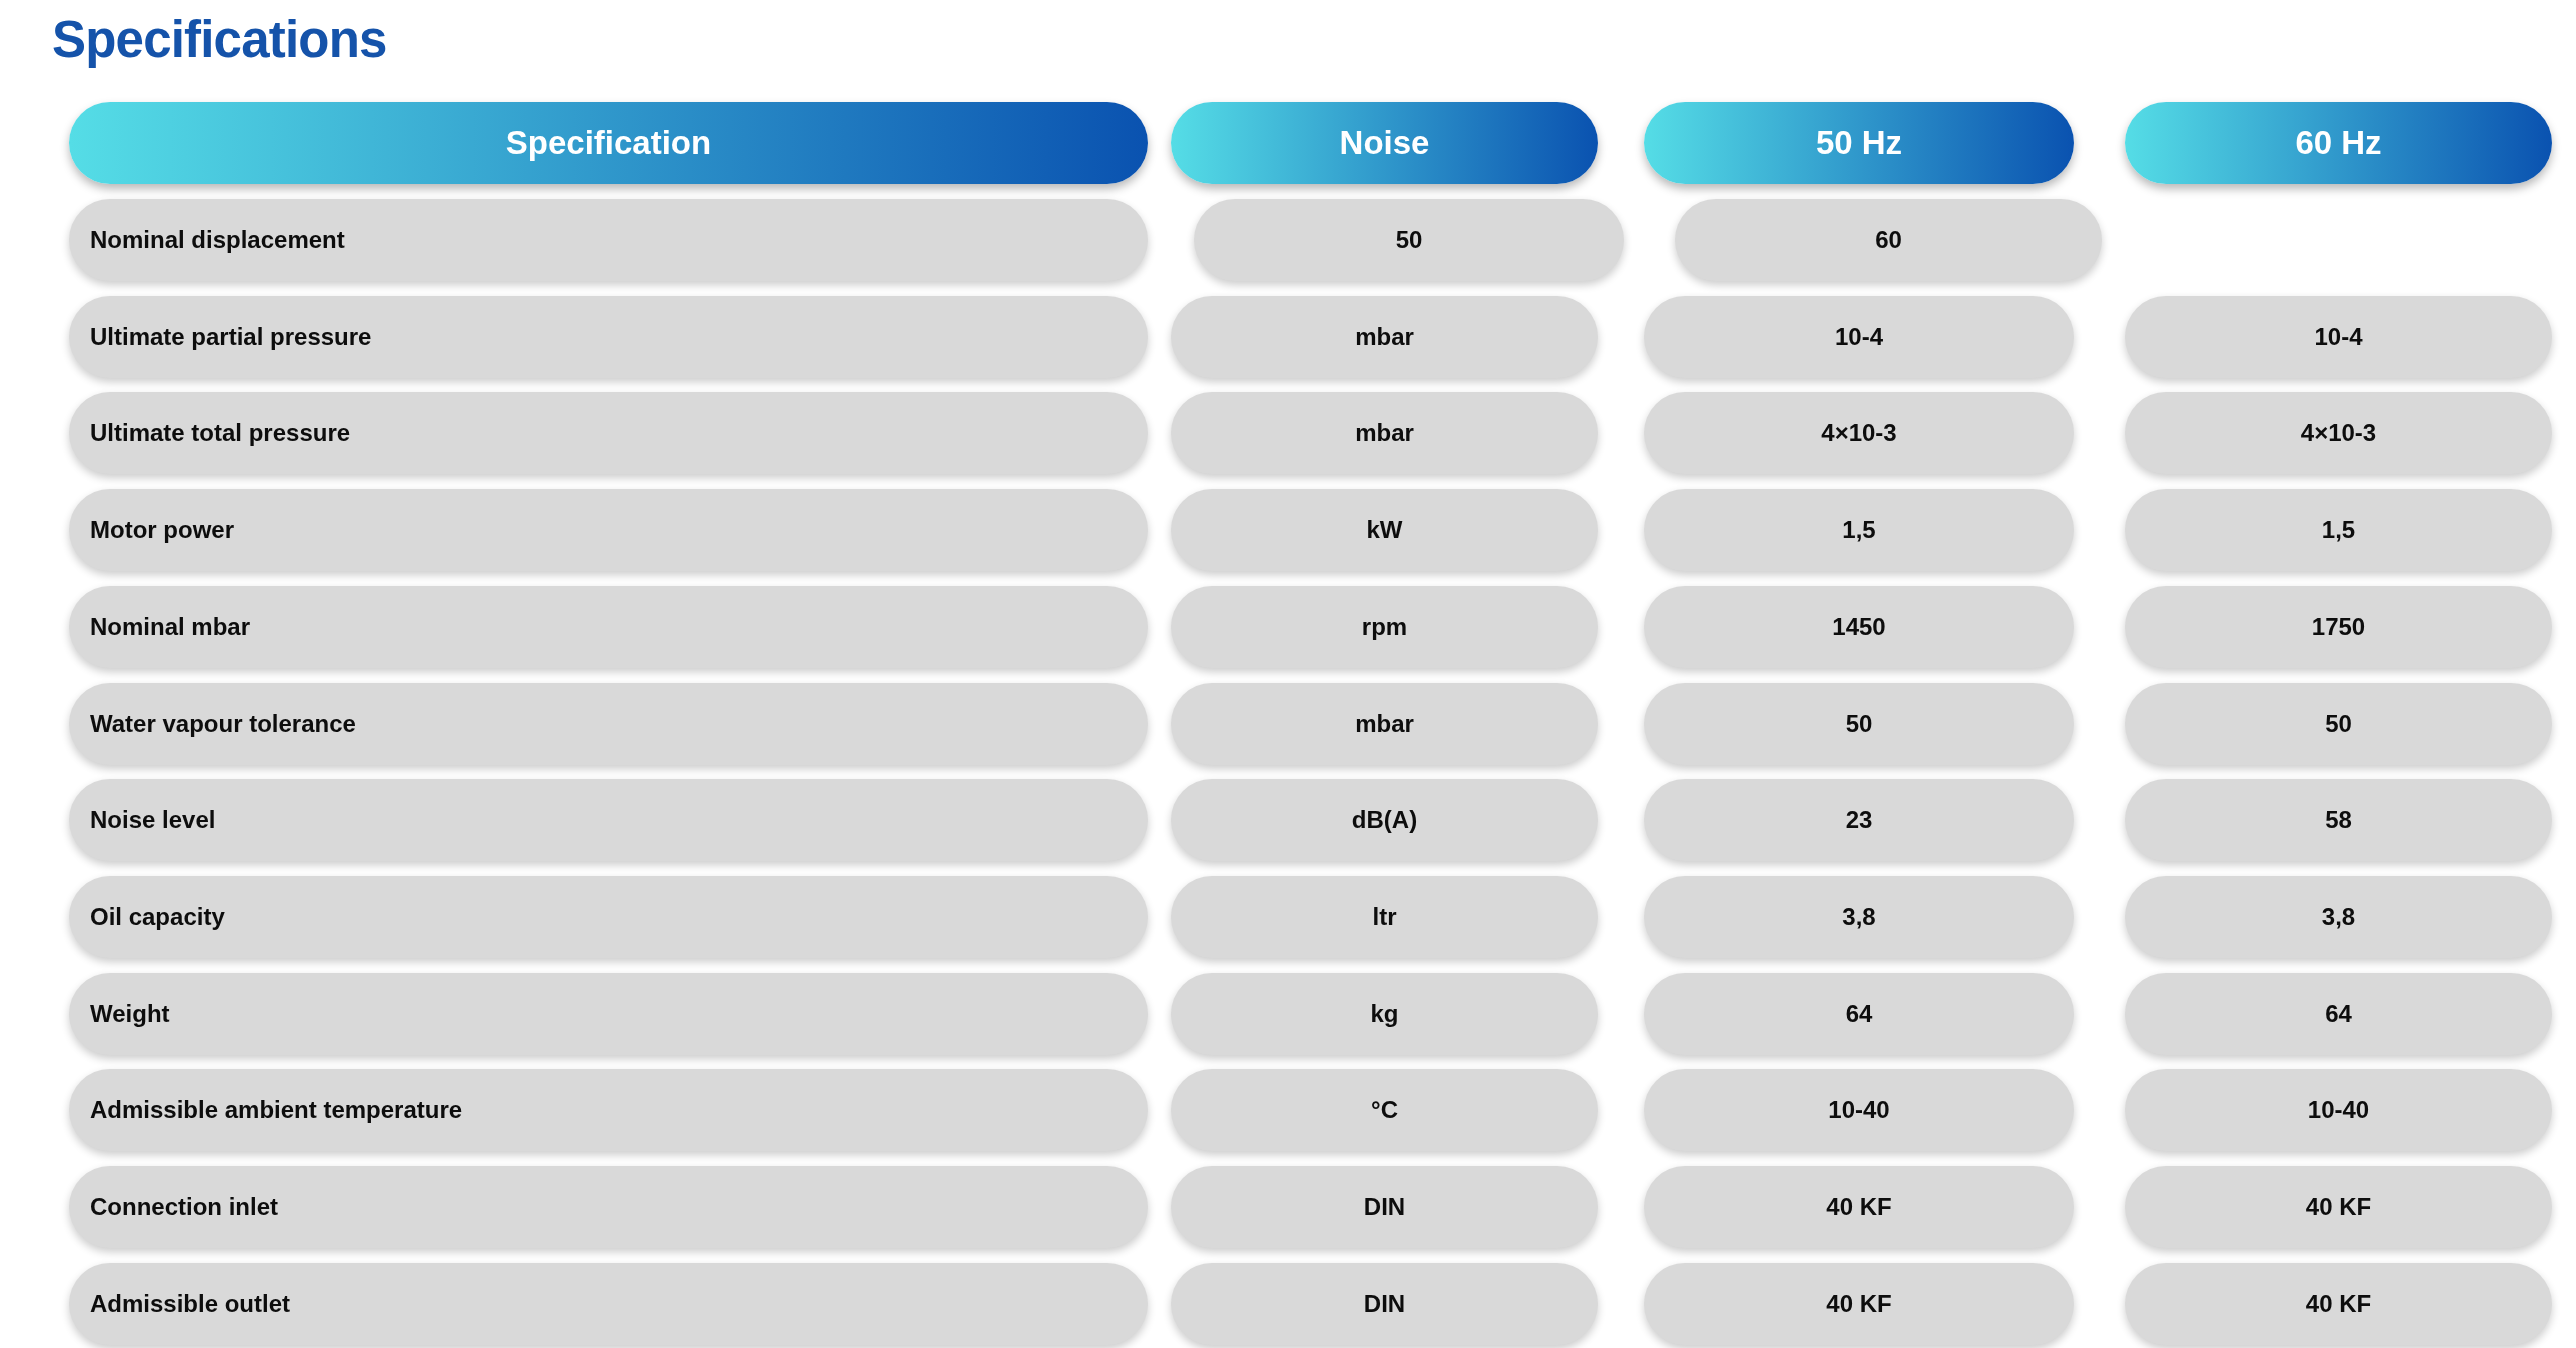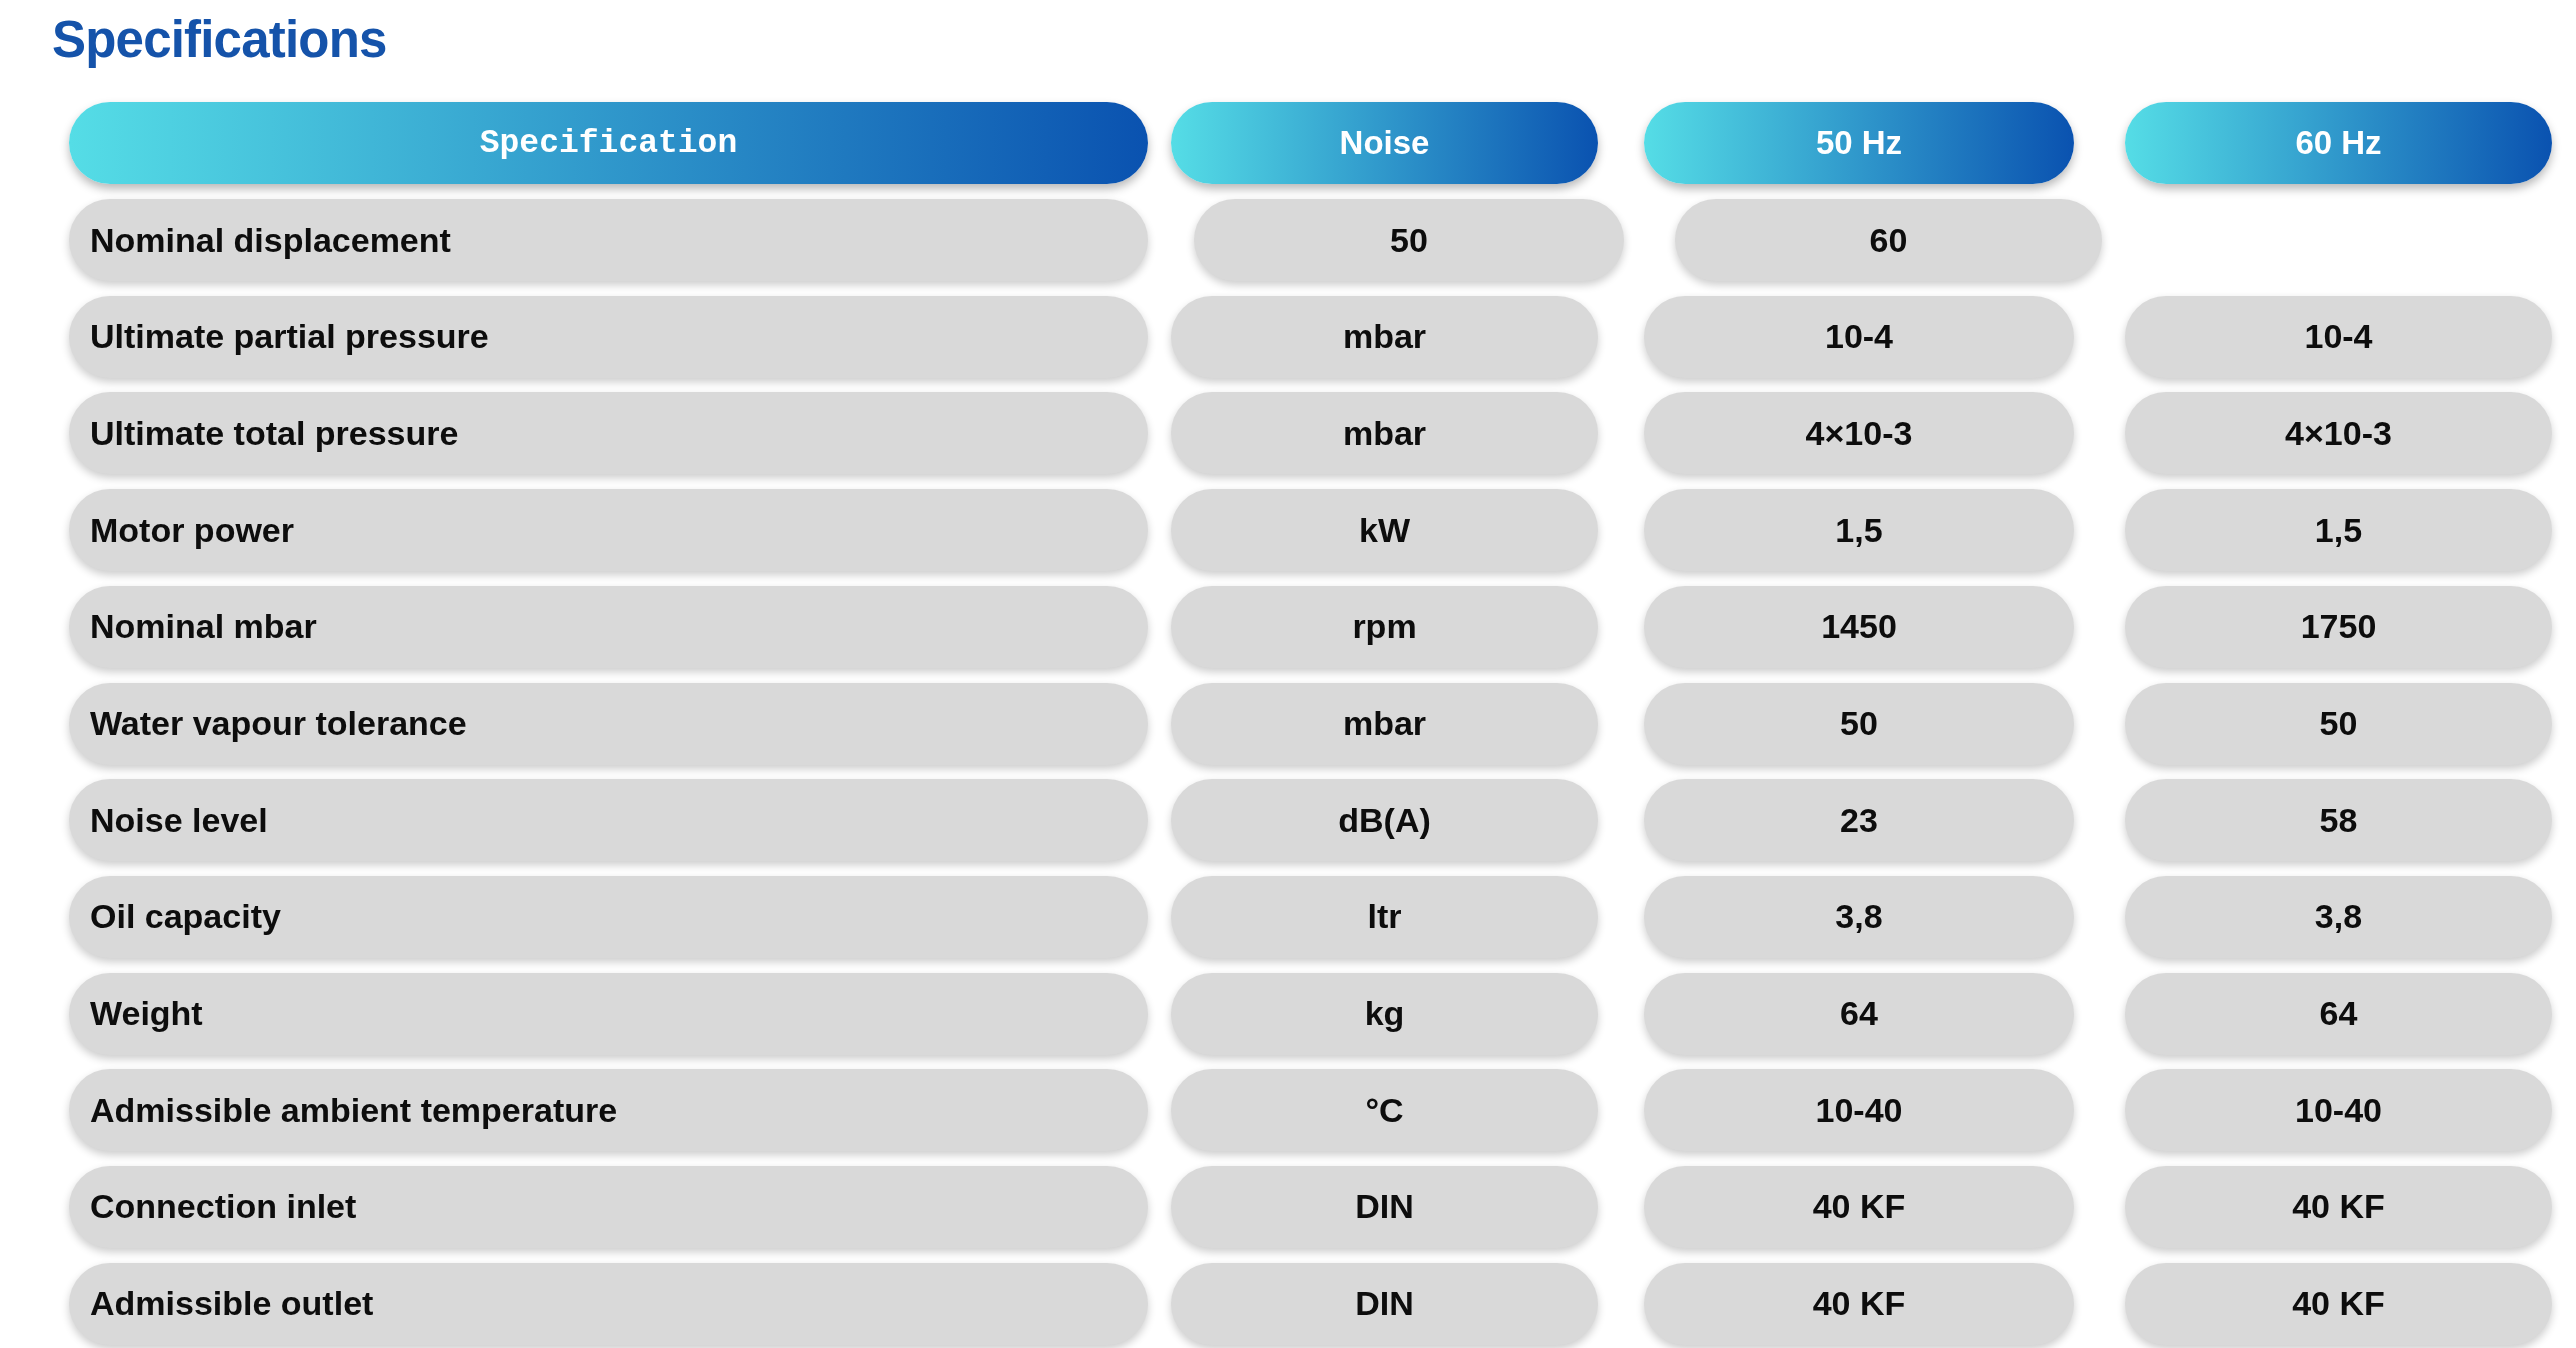--- a/index.html
+++ b/index.html
@@ -36,21 +36,21 @@
     margin-bottom:14.7px;
   }
   .cell{
     height:82px;
     border-radius:41px;
     display:flex;
     align-items:center;
     justify-content:center;
     background:var(--row-bg,#d9d9d9);
     color:var(--row-text,#0d0d0d);
-    font-size:34px;
+    font-size:24px;
     font-weight:bold;
     box-shadow:0 4.1px 8.2px rgba(0,0,0,0.20);
   }
   .c-spec{
     width:1079px;
     margin-left:69px;
     justify-content:flex-start;
     padding-left:21px;
   }
   .c-unit{ width:427px; margin-left:23px; }
@@ -58,21 +58,20 @@
   .c-hz60{ width:427px; margin-left:51px; }
   .trow.header-row .cell{
     background:linear-gradient(90deg,var(--grad-start,#55dde6),var(--grad-end,#0a52b0));
     color:var(--header-text,#ffffff);
     font-size:33px;
     box-shadow:0 4.9px 9.8px rgba(0,0,0,0.28);
   }
   .trow.header-row .c-spec{
     justify-content:center;
     padding-left:0;
-    font-family:Liberation Mono, monospace;
   }
 </style>
 </head>
 <body>
 
 <h1 class="page-title">Specifications</h1>
 
 <div class="spec-table">
 
   <div class="trow header-row">

